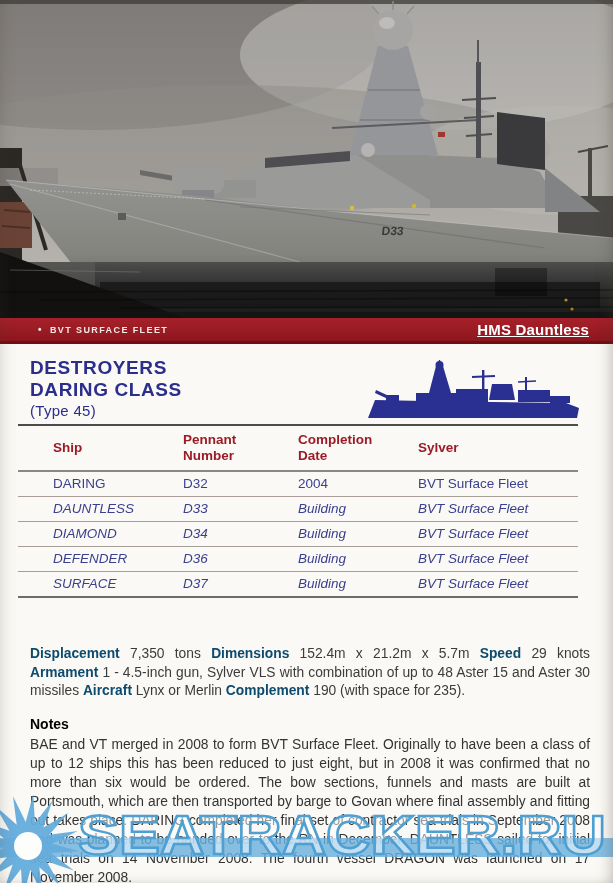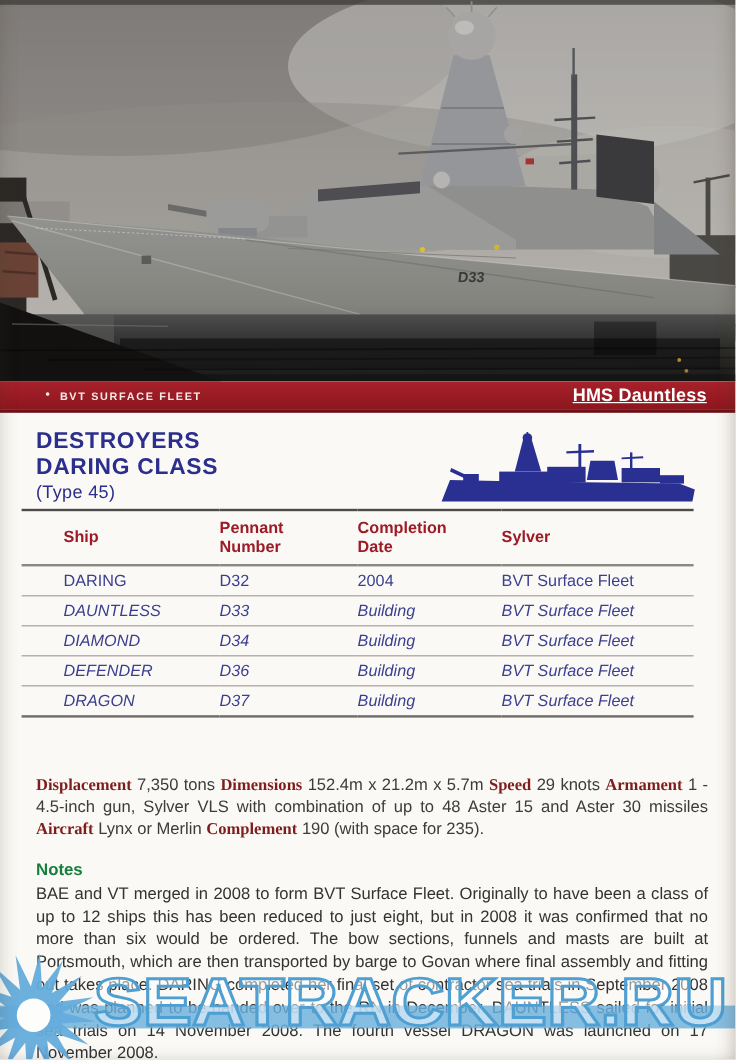--- a/index.html
+++ b/index.html
@@ -29,24 +29,24 @@
   .ships-table td{color:#3a3f90;font-size:13.5px;padding:4px 0 5px;border-bottom:1px solid #a89e99;
         line-height:15px;}
   .ships-table tr:last-child td{border-bottom:none;}
   .ships-table .c1{width:165px;padding-left:35px;box-sizing:border-box;}
   .ships-table .c2{width:115px;}
   .ships-table .c3{width:120px;}
   .ships-table tr.building td{font-style:italic;}
   
   .specs{position:absolute;top:645px;left:30px;width:560px;margin:0;font-size:13.8px;
         line-height:18.5px;text-align:justify;color:#3c3c3c;}
-  .specs .lbl{font-weight:bold;color:#7f1d1d;font-family:Liberation Serif, serif;}
+  .specs .lbl{font-weight:bold;color:#0c4a6e;}
   
   .notes{position:absolute;top:716px;left:30px;width:560px;}
-  .notes h3{margin:0 0 3px 0;font-size:14px;color:#15803d;}
+  .notes h3{margin:0 0 3px 0;font-size:14px;color:#000000;}
   .notes p{margin:0;font-size:13.8px;line-height:19px;text-align:justify;color:#333333;}
   
   .watermark{position:absolute;left:0;top:778px;width:613px;height:105px;pointer-events:none;}
   
   .scan-shadow{position:absolute;inset:0;pointer-events:none;
         box-shadow:inset -12px 0 16px -12px rgba(70,58,44,.38),
                    inset 12px 0 16px -12px rgba(70,58,44,.22),
                    inset 0 -10px 14px -12px rgba(70,58,44,.18);}
 </style>
 </head>
@@ -225,21 +225,21 @@
         <td class="c3">Building</td>
         <td>BVT Surface Fleet</td>
       </tr>
       <tr class="building">
         <td class="c1">DEFENDER</td>
         <td class="c2">D36</td>
         <td class="c3">Building</td>
         <td>BVT Surface Fleet</td>
       </tr>
       <tr class="building">
-        <td class="c1">DRAGON</td>
+        <td class="c1">SURFACE</td>
         <td class="c2">D37</td>
         <td class="c3">Building</td>
         <td>BVT Surface Fleet</td>
       </tr>
     </tbody>
   </table>
 
   <p class="specs"><span class="lbl">Displacement</span> <span class="val">7,350 tons</span> <span class="lbl">Dimensions</span> <span class="val">152.4m x 21.2m x 5.7m</span> <span class="lbl">Speed</span> <span class="val">29 knots</span> <span class="lbl">Armament</span> <span class="val">1 - 4.5-inch gun, Sylver VLS with combination of up to 48 Aster 15 and Aster 30 missiles</span> <span class="lbl">Aircraft</span> <span class="val">Lynx or Merlin</span> <span class="lbl">Complement</span> <span class="val">190 (with space for 235).</span></p>
 
   <div class="notes">

